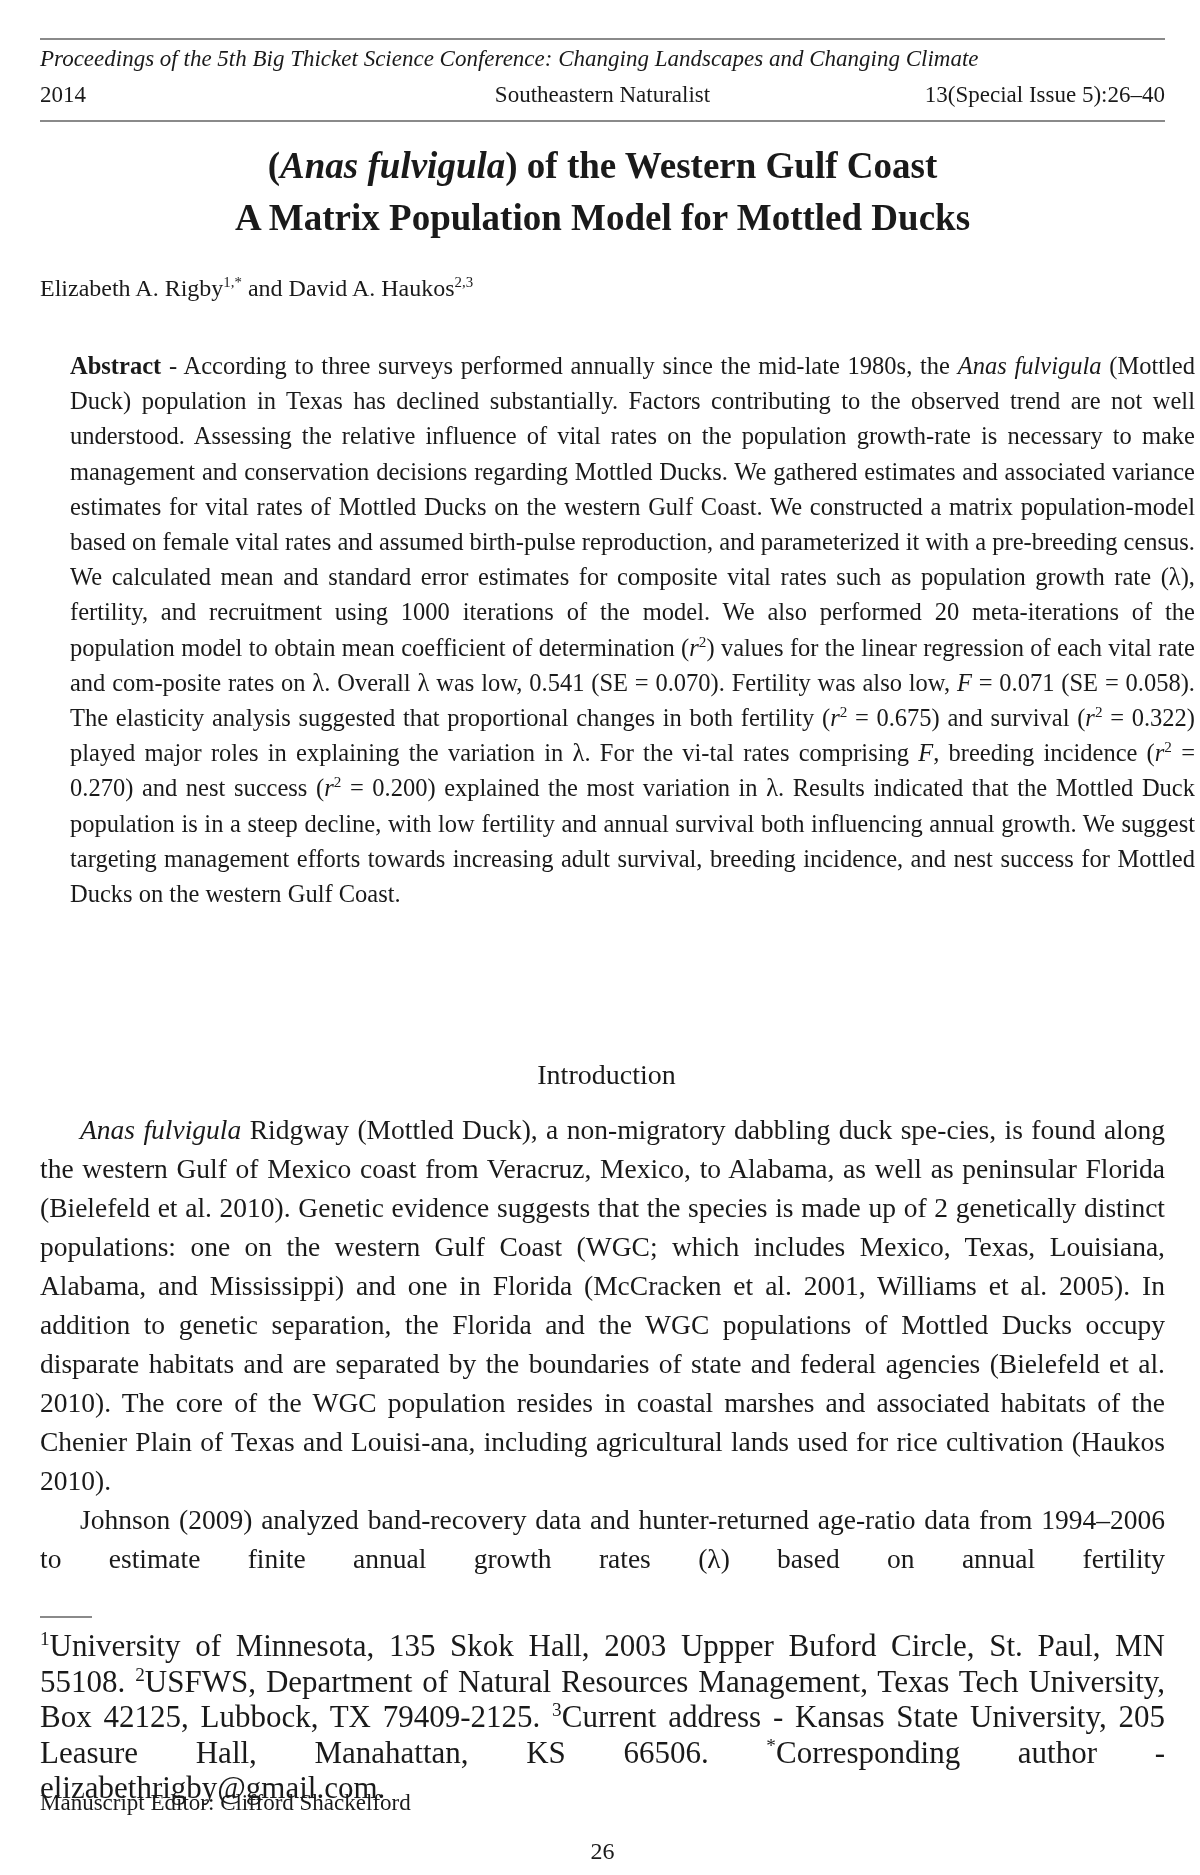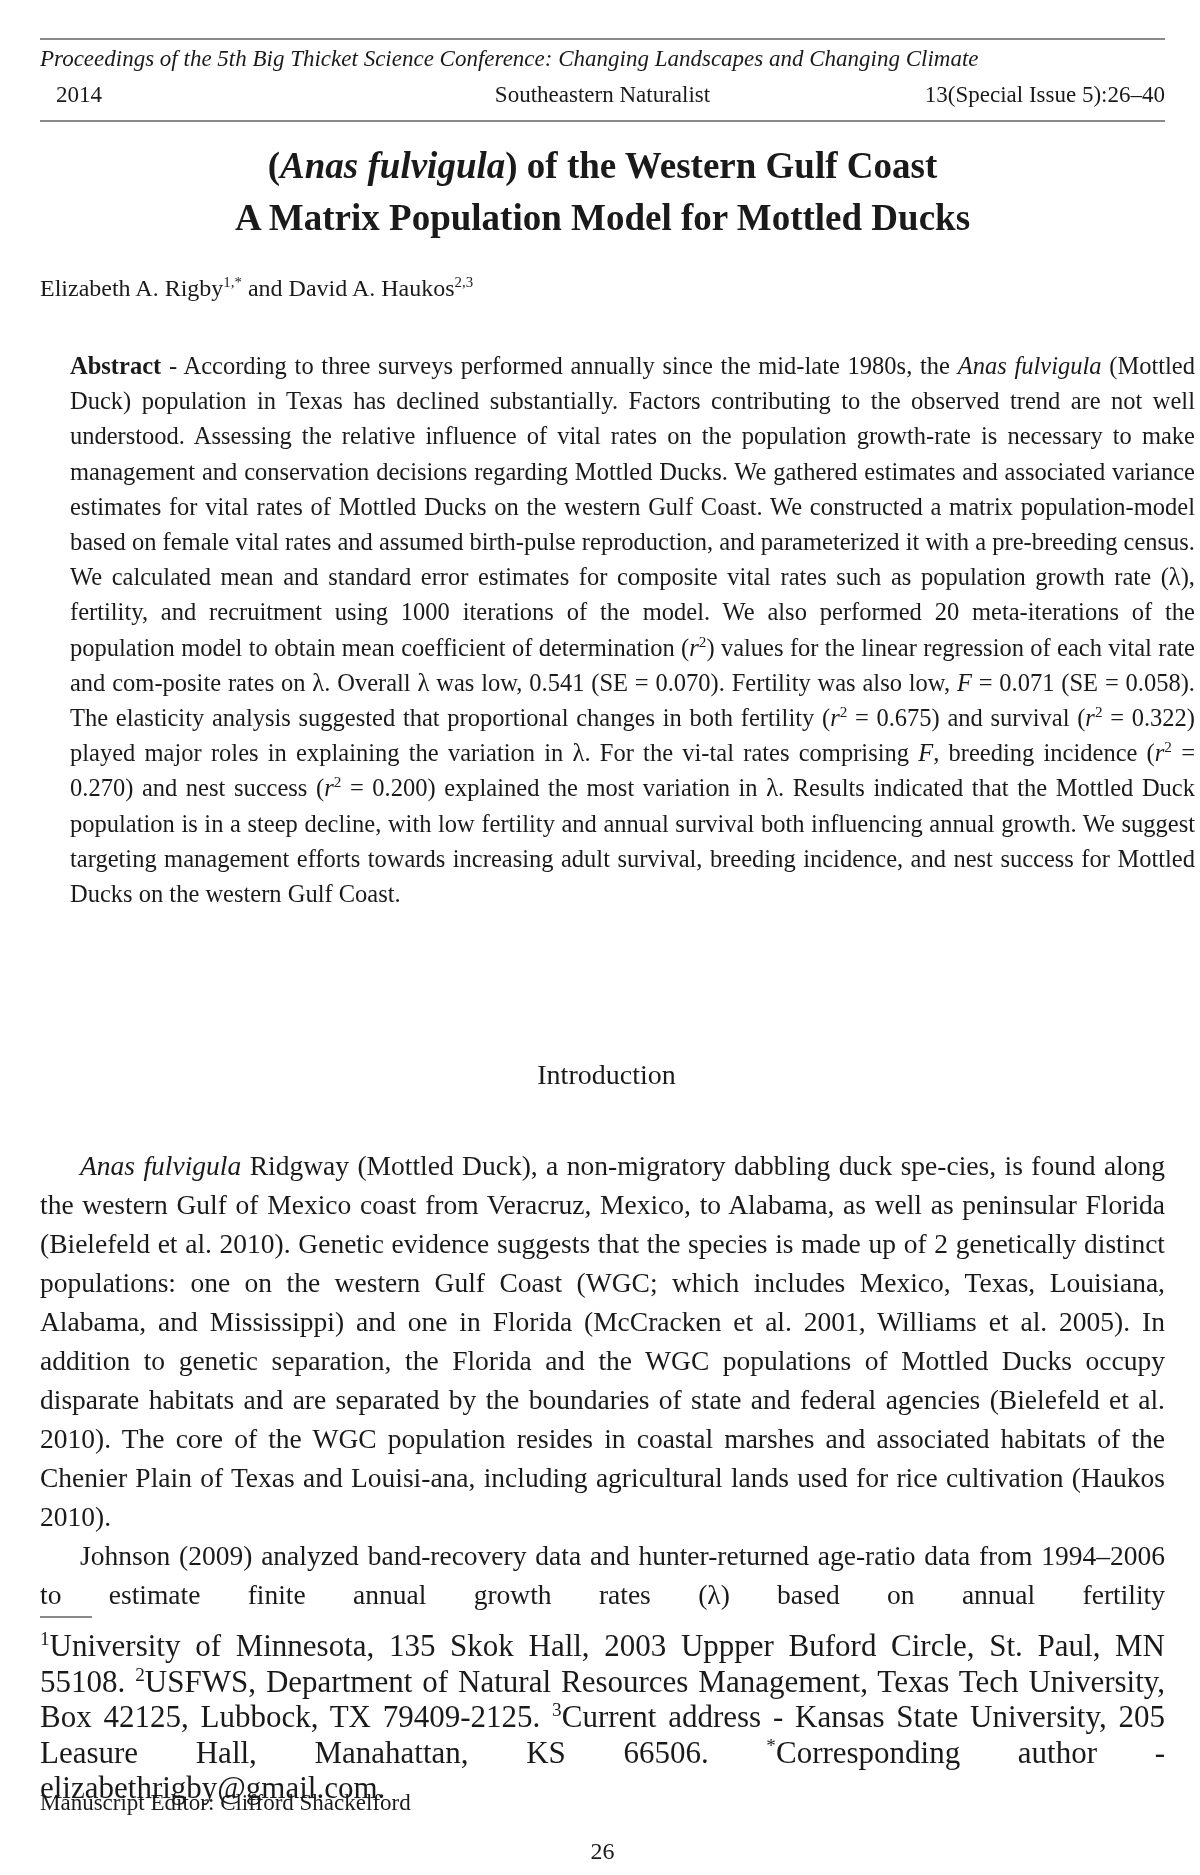--- a/index.html
+++ b/index.html
@@ -3,36 +3,36 @@
 <meta charset="utf-8">
 <style>
   html, body { margin: 0; padding: 0; background: #ffffff; }
   body { width: 1200px; height: 1875px; position: relative; overflow: hidden;
          font-family: "Liberation Serif", "DejaVu Serif", serif; color: #1a1a1a; }
   .rule-top { position: absolute; left: 40px; width: 1125px; top: 38px; height: 0; border-top: 2px solid #8a8a8a; }
   .rule-head { position: absolute; left: 40px; width: 1125px; top: 120px; height: 0; border-top: 2px solid #8a8a8a; }
   .proceedings { position: absolute; left: 40px; width: 1125px; top: 44px; text-align: left;
                  font-style: italic; font-size: 23px; line-height: 30px; }
   .runhead { position: absolute; left: 40px; width: 1125px; top: 80px; font-size: 23px; line-height: 30px; }
-  .runhead .year { position: absolute; left: 0; margin-left: 16px; }
+  .runhead .year { position: absolute; left: 0; }
   .runhead .journal { position: absolute; left: 0; width: 100%; text-align: center; }
   .runhead .vol { position: absolute; right: 0; }
   .title { position: absolute; left: 40px; width: 1125px; top: 140px; text-align: center;
            font-weight: bold; font-size: 37px; line-height: 52px; }
   .title i { font-style: italic; }
   .authors { position: absolute; left: 40px; width: 1125px; top: 270px; text-align: left;
              font-size: 24px; line-height: 36px; }
   sup { font-size: 62%; vertical-align: super; line-height: 0; }
   .abstract { position: absolute; left: 40px; width: 1125px; top: 348px; font-size: 24.5px;
               line-height: 35.2px; text-align: justify; margin-left: 30px; }
   .abstract b { font-weight: bold; }
   .section-head { position: absolute; left: 44px; width: 1125px; top: 1057px; text-align: center;
                   font-weight: normal; font-size: 28px; line-height: 36px; }
   .body-text { position: absolute; left: 40px; width: 1125px; top: 1110px; font-size: 27.5px;
-               line-height: 39px; text-align: justify; margin-top: 36px; }
+               line-height: 39px; text-align: justify; }
   .body-text p { margin: 0; text-indent: 40px; }
   .fn-rule { position: absolute; left: 40px; top: 1616px; width: 52px; border-top: 2px solid #8a8a8a; }
   .footnotes { position: absolute; left: 40px; width: 1125px; top: 1628px; font-size: 31px;
                line-height: 35.5px; text-align: justify; }
   .editor { position: absolute; left: 40px; top: 1788px; font-size: 23px; line-height: 30px; }
   .pagenum { position: absolute; left: 40px; width: 1125px; top: 1836px; text-align: center;
              font-size: 24px; line-height: 30px; }
 </style>
 </head>
 <body>

